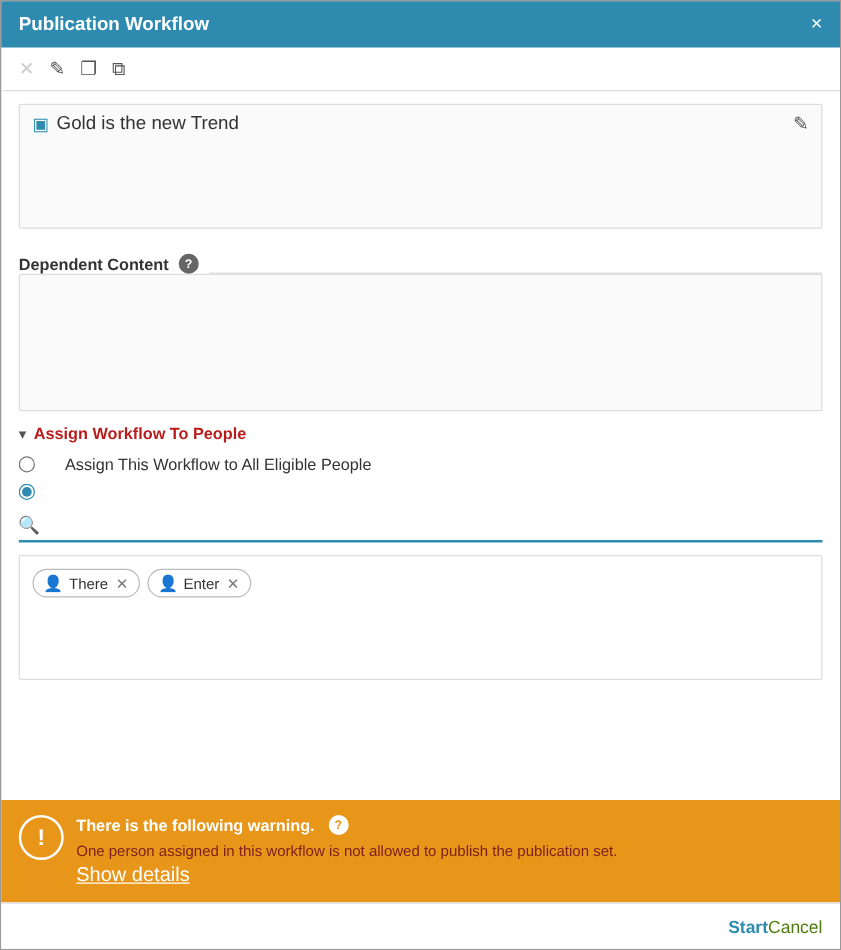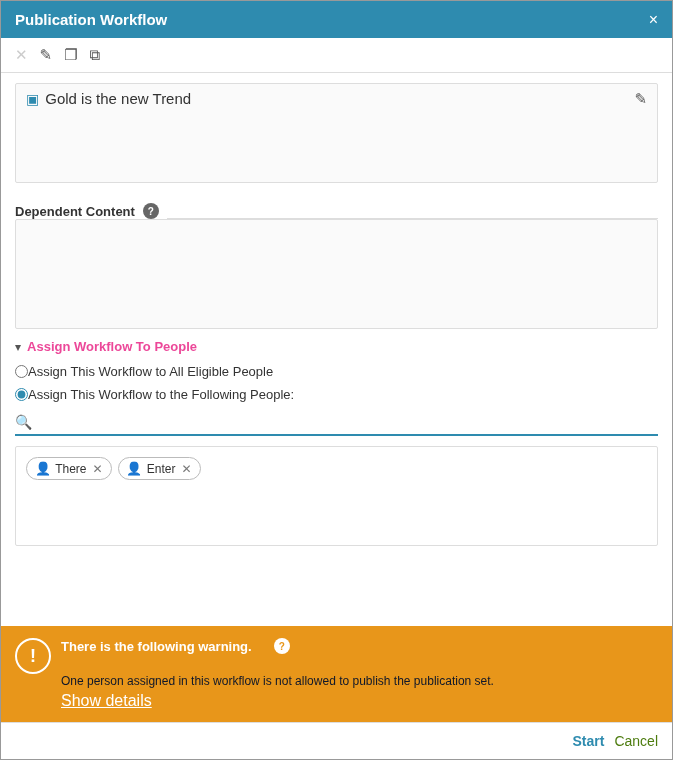--- a/index.html
+++ b/index.html
@@ -141,26 +141,26 @@
       margin-bottom: 10px;
       cursor: pointer;
     }
     .assign-header-arrow {
       color: #555;
       font-size: 12px;
     }
     .assign-header-label {
       font-weight: bold;
       font-size: 13px;
-      color: #ec4899;
+      color: #b91c1c;
     }
     .radio-option {
       display: flex;
       align-items: center;
-      gap: 0;
+      gap: 24px;
       margin-bottom: 8px;
       font-size: 13px;
       color: #333;
     }
     .radio-option input[type="radio"] {
       accent-color: #2e8baf;
     }
     .search-row {
       display: flex;
       align-items: center;
@@ -236,53 +236,52 @@
     }
     .warning-text {
       flex: 1;
     }
     .warning-title {
       font-weight: bold;
       color: #fff;
       font-size: 13px;
       display: flex;
       align-items: center;
-      gap: 22px;
-      margin-bottom: 20px;
+      gap: 11px;
+      margin-bottom: 6px;
     }
     .warning-help-icon {
       display: inline-flex;
       align-items: center;
       justify-content: center;
       width: 16px;
       height: 16px;
       background: #fff;
       color: #e8961a;
       border-radius: 50%;
       font-size: 10px;
       font-weight: bold;
       cursor: pointer;
     }
     .warning-desc {
-      color: #0f172a;
+      color: #7f1d1d;
       font-size: 12px;
       margin-bottom: 4px;
     }
     .warning-link {
       color: #fff;
       font-size: 16px;
       text-decoration: underline;
       cursor: pointer;
     }
     .dialog-footer {
       display: flex;
       justify-content: flex-end;
       align-items: center;
       padding: 10px 14px;
-      gap: 10px;
       border-top: 1px solid #ddd;
       flex-shrink: 0;
       background: #fff;
     }
     .btn-start {
       background: none;
       border: none;
       color: #2e8baf;
       font-size: 14px;
       font-weight: bold;
@@ -344,21 +343,20 @@
         <span class="assign-header-label">Assign Workflow To People</span>
       </div>
 
       <div class="radio-option">
         <input type="radio" name="assign" id="radio-all" style="">
         <label for="radio-all">Assign This Workflow to All Eligible People</label>
       </div>
 
       <div class="radio-option">
         <input type="radio" name="assign" id="radio-following" checked="" style="">
-        <label for="radio-following">Assign This Workflow to the Following People:</label>
       </div>
 
       <div class="search-row">
         <span class="search-icon">🔍</span>
       </div>
 
       <div class="people-box">
         <div class="person-tag">
           <span class="person-tag-icon">👤</span>
           <span>There</span>

